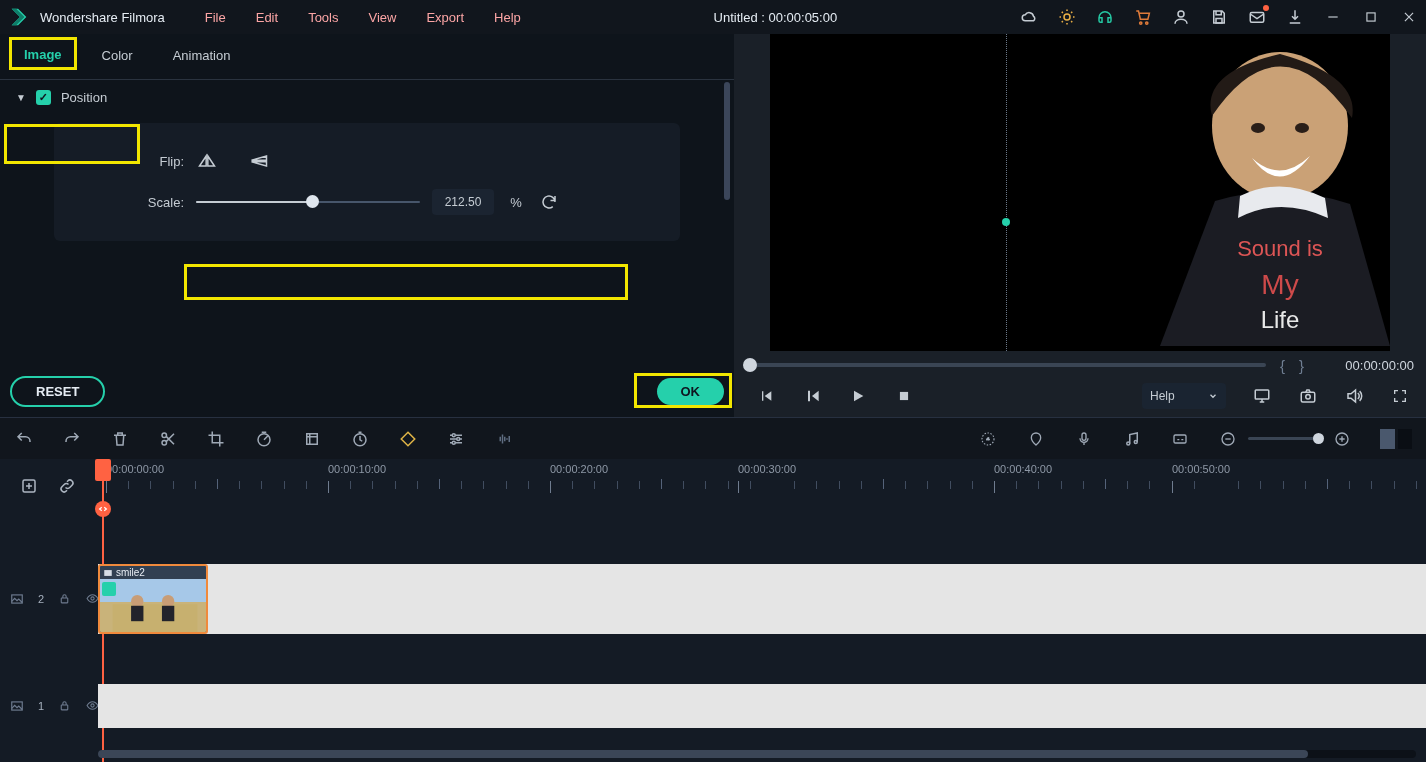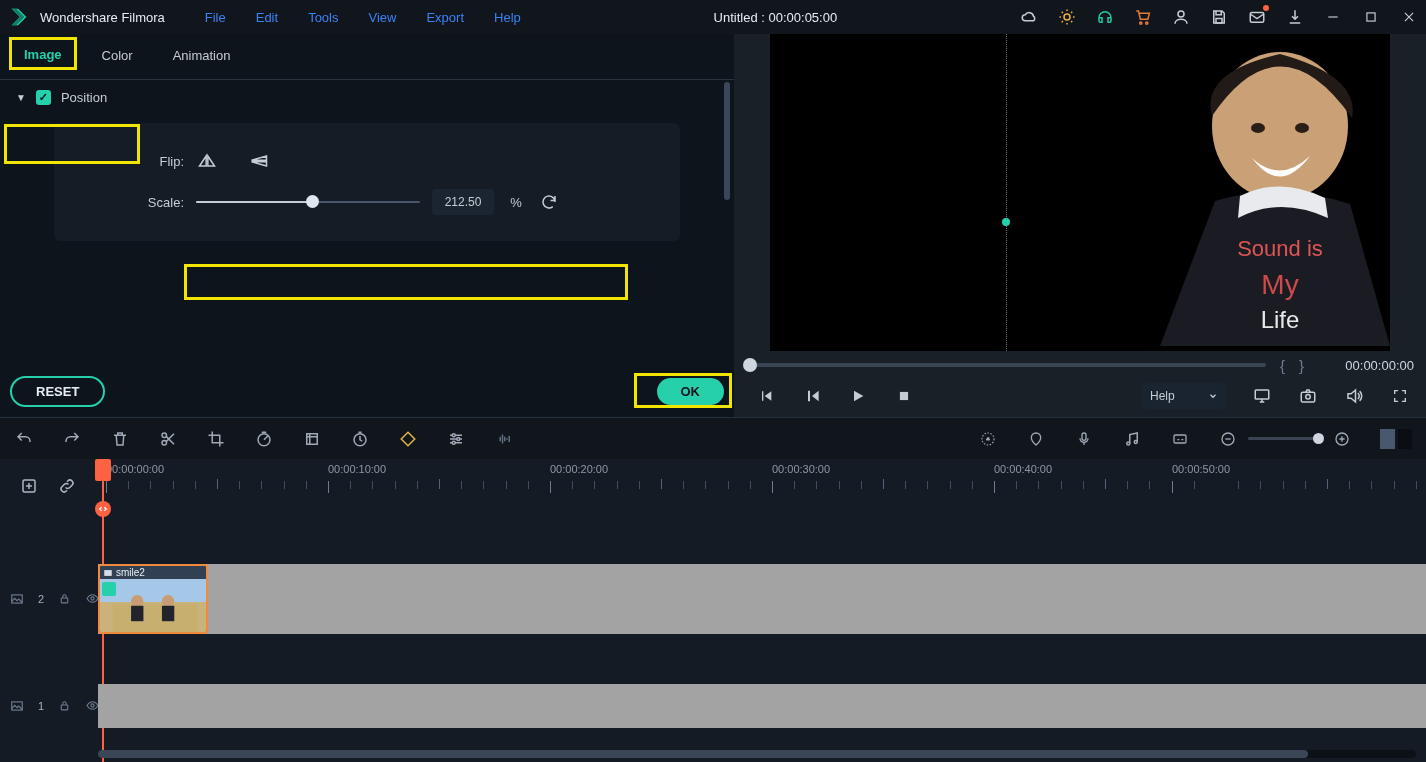--- a/index.html
+++ b/index.html
@@ -3,21 +3,21 @@
 <meta charset="utf-8">
 <style>
 * { margin: 0; padding: 0; box-sizing: border-box; font-family: "Segoe UI", Tahoma, sans-serif; }
 body { background: #1a2028; color: #c5ccd3; width: 1426px; height: 762px; overflow: hidden; font-size: 13px; user-select: none; }
 svg { display: block; }
 
 
 .menubar { height: 34px; background: #11161d; display: flex; align-items: center; padding: 0 8px; gap: 10px; }
 .logo { width: 22px; height: 22px; display: flex; align-items: center; justify-content: center; }
 .app-name { font-size: 13px; color: #e5ecf3; margin-right: 20px; }
-.menu-item { padding: 4px 10px; color: #3b82f6; cursor: pointer; }
+.menu-item { padding: 4px 10px; color: #fca5a5; cursor: pointer; }
 .menu-title { flex: 1; text-align: center; color: #e5ecf3; }
 .menubar-right { display: flex; align-items: center; gap: 20px; }
 .mb-icon { width: 18px; height: 18px; display: flex; align-items: center; justify-content: center; cursor: pointer; color: #c5ccd3; }
 .mb-icon.sun { color: #eab046; }
 .mb-icon.green { color: #25c7a2; }
 .mb-icon.cart { color: #e07b3a; }
 .badge-dot { width: 6px; height: 6px; background: #ff6242; border-radius: 50%; position: absolute; top: -3px; right: -3px; }
 .rel { position: relative; }
 
 
@@ -99,21 +99,21 @@
 .ph-flag   { width: 16px; height: 22px; background: #ff6242; border-radius: 2px; margin-left: -5px; }
 .ph-circle { width: 16px; height: 16px; background: #ff6242; border-radius: 50%; margin-left: -5px; position: relative; top: 20px; display:flex;align-items:center;justify-content:center;}
 .ph-line   { position: absolute; left: 2px; top: 0; bottom: 0; width: 2px; background: #ff6242; }
 
 .tracks { position: absolute; left: 0; right: 0; top: 55px; bottom: 16px; }
 .track { height: 70px; display: flex; align-items: center; }
 .track.spacer { height: 50px; }
 .track-head { width: 98px; display: flex; align-items: center; gap: 14px; padding-left: 10px; }
 .th-lbl { font-size: 11px; color: #a6b0be; }
 .th-ico { width: 15px; height: 15px; color: #6e7b8f; cursor: pointer; }
-.track-body { flex: 1; position: relative; height: 100%; background: #a3a3a3; }
+.track-body { flex: 1; position: relative; height: 100%; background: #e5e5e5; }
 .clip { position: absolute; left: 0; top: 0; bottom: 0; width: 110px; border: 2px solid #f08a3c; border-radius: 3px; overflow: hidden; background: #304255; }
 .clip-header { font-size: 10px; background: rgba(20,30,44,.8); color: #e8eef5; padding: 1px 3px; display:flex; gap:3px; align-items:center;}
 .clip-thumb { width:100%; height:100%; background: linear-gradient(#a6c8e8 55%, #c9b37a 55%); position:relative; }
 .clip-fx-badge{position:absolute;left:2px;top:16px;width:14px;height:14px;background:#25d0ab;border-radius:2px;}
 
 .hscroll { position: absolute; left: 98px; right: 10px; bottom: 4px; height: 8px; background: #0c1118; border-radius: 5px; }
 .hscroll .hthumb { position: absolute; left: 0; width: 1210px; height: 8px; background: #3b4657; border-radius: 5px; }
 
 
 .hl { position: absolute; border: 3px solid #f2e600; pointer-events: none; z-index: 50; }
@@ -502,21 +502,21 @@
         <div class="major" style="left: 452px;">00:00:20:00<div class="tick"></div></div>
         <div class="minor" style="left: 474.2px;"></div>
         <div class="minor" style="left: 496.4px;"></div>
         <div class="minor" style="left: 518.6px;"></div>
         <div class="minor" style="left: 540.8px;"></div>
         <div class="mid" style="left: 563px;"></div>
         <div class="minor" style="left: 585.2px;"></div>
         <div class="minor" style="left: 607.4px;"></div>
         <div class="minor" style="left: 629.6px;"></div>
         <div class="minor" style="left: 651.8px;"></div>
-        <div class="major" style="left: 674px;">00:00:30:00<div class="tick"></div></div>
+        <div class="major" style="left: 640px;">00:00:30:00<div class="tick"></div></div>
         <div class="minor" style="left: 696.2px;"></div>
         <div class="minor" style="left: 718.4px;"></div>
         <div class="minor" style="left: 740.6px;"></div>
         <div class="minor" style="left: 762.8px;"></div>
         <div class="mid" style="left: 785px;"></div>
         <div class="minor" style="left: 807.2px;"></div>
         <div class="minor" style="left: 829.4px;"></div>
         <div class="minor" style="left: 851.6px;"></div>
         <div class="minor" style="left: 873.8px;"></div>
         <div class="major" style="left: 896px;">00:00:40:00<div class="tick"></div></div>

